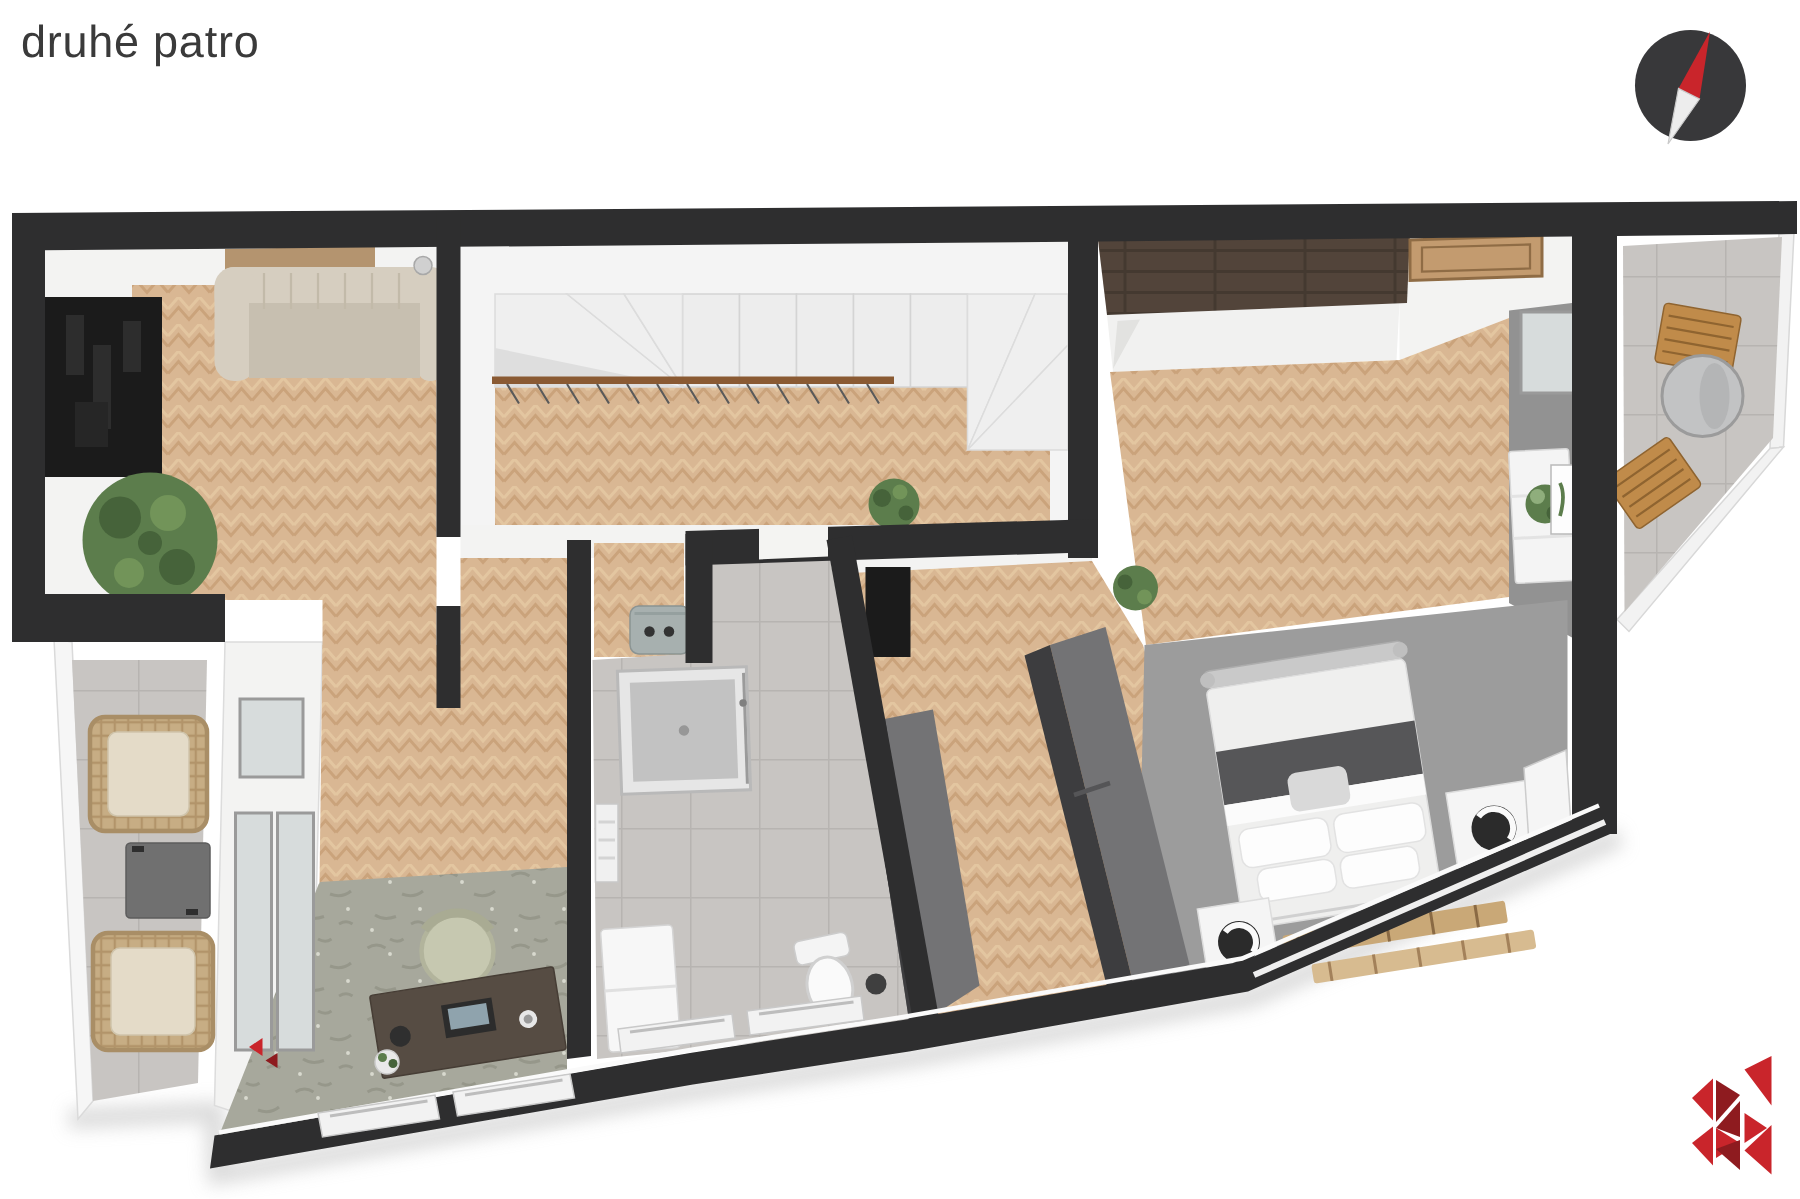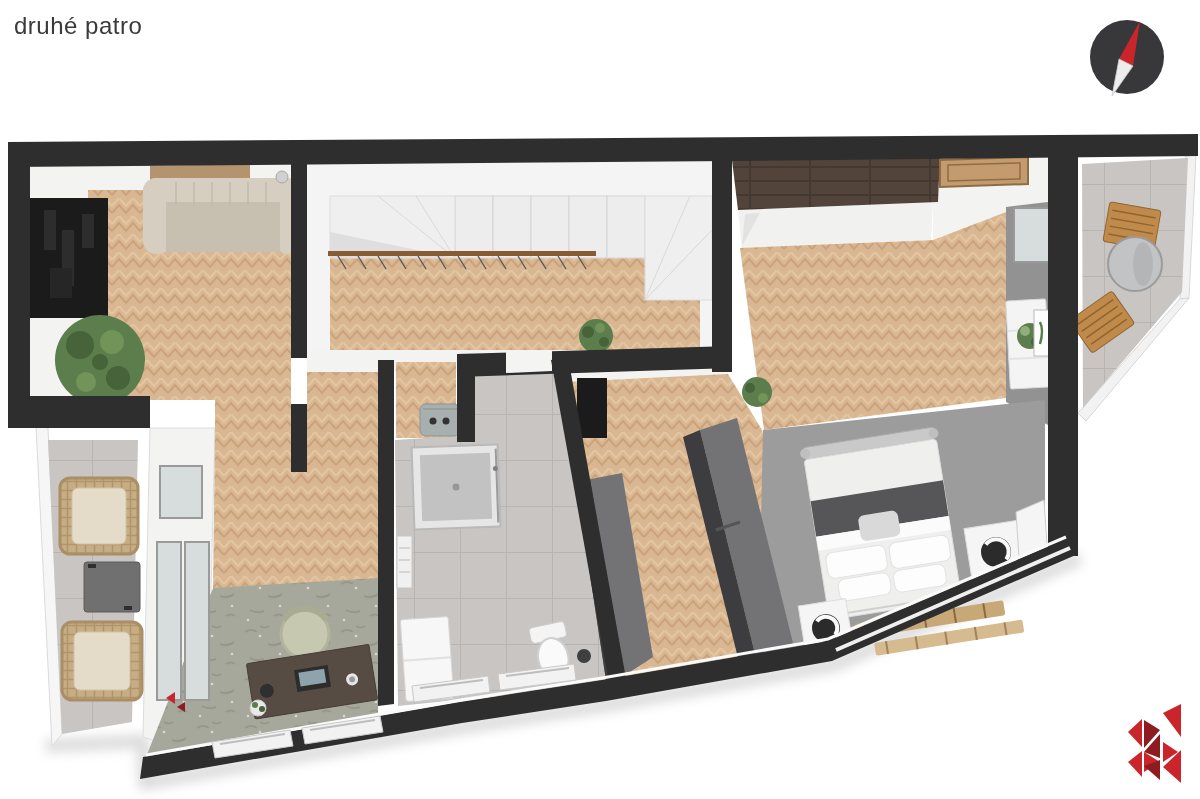--- a/index.html
+++ b/index.html
@@ -1,18 +1,18 @@
 <!DOCTYPE html>
 <html style="--bg: #ffffff; --wall: #2e2e2f; --wall-face: #f3f3f2; --gray-wall-face: #929292; --wood: #d9b793; --wood-line: #c79e75; --wood-line2: #e6c9a4; --wood-dark: #52443a; --tile: #c8c5c2; --tile-line: #b7b4b1; --carpet: #9c9c9c; --stone: #a7a89c; --stone-dark: #8f9083; --dark-obj: #1b1b1b; --sofa: #d6cec0; --sofa-seat: #c7bfb0; --plant: #5c7d4c; --plant-dark: #46633a; --wood-rail: #8a5a33; --accent-red: #c9252b; --accent-red-dark: #8e1b1f; --compass-body: #38383a; --needle-white: #ededed; --shadow: #bcbcbc; --title: #3a3a3a;"><head>
 <meta charset="utf-8">
 <style>
   html,body{margin:0;padding:0;background:#fff;}
   .stage{position:relative;width:1200px;height:799px;overflow:hidden;background:var(--bg,#fff);font-family:"Liberation Sans",sans-serif;}
   .stage svg{position:absolute;left:0;top:0;}
-  h1.title{position:absolute;left:14px;top:12px;margin:0;font-size:24px;font-weight:400;letter-spacing:.5px;color:var(--title,#3a3a3a);z-index:5;}
+  h1.title{position:absolute;left:14px;top:12px;margin:0;font-size:30px;font-weight:400;letter-spacing:.5px;color:var(--title,#3a3a3a);z-index:5;}
   
   .wall{fill:var(--wall);}
   .wface{fill:var(--wall-face);}
   .gface{fill:var(--gray-wall-face);}
   .herr{fill:url(#pHerr);}
   .tile{fill:url(#pTile);}
   .stone{fill:url(#pStone);}
   .dwood{fill:url(#pDark);}
   .carpet{fill:var(--carpet);}
   .dark-obj{fill:var(--dark-obj);}

